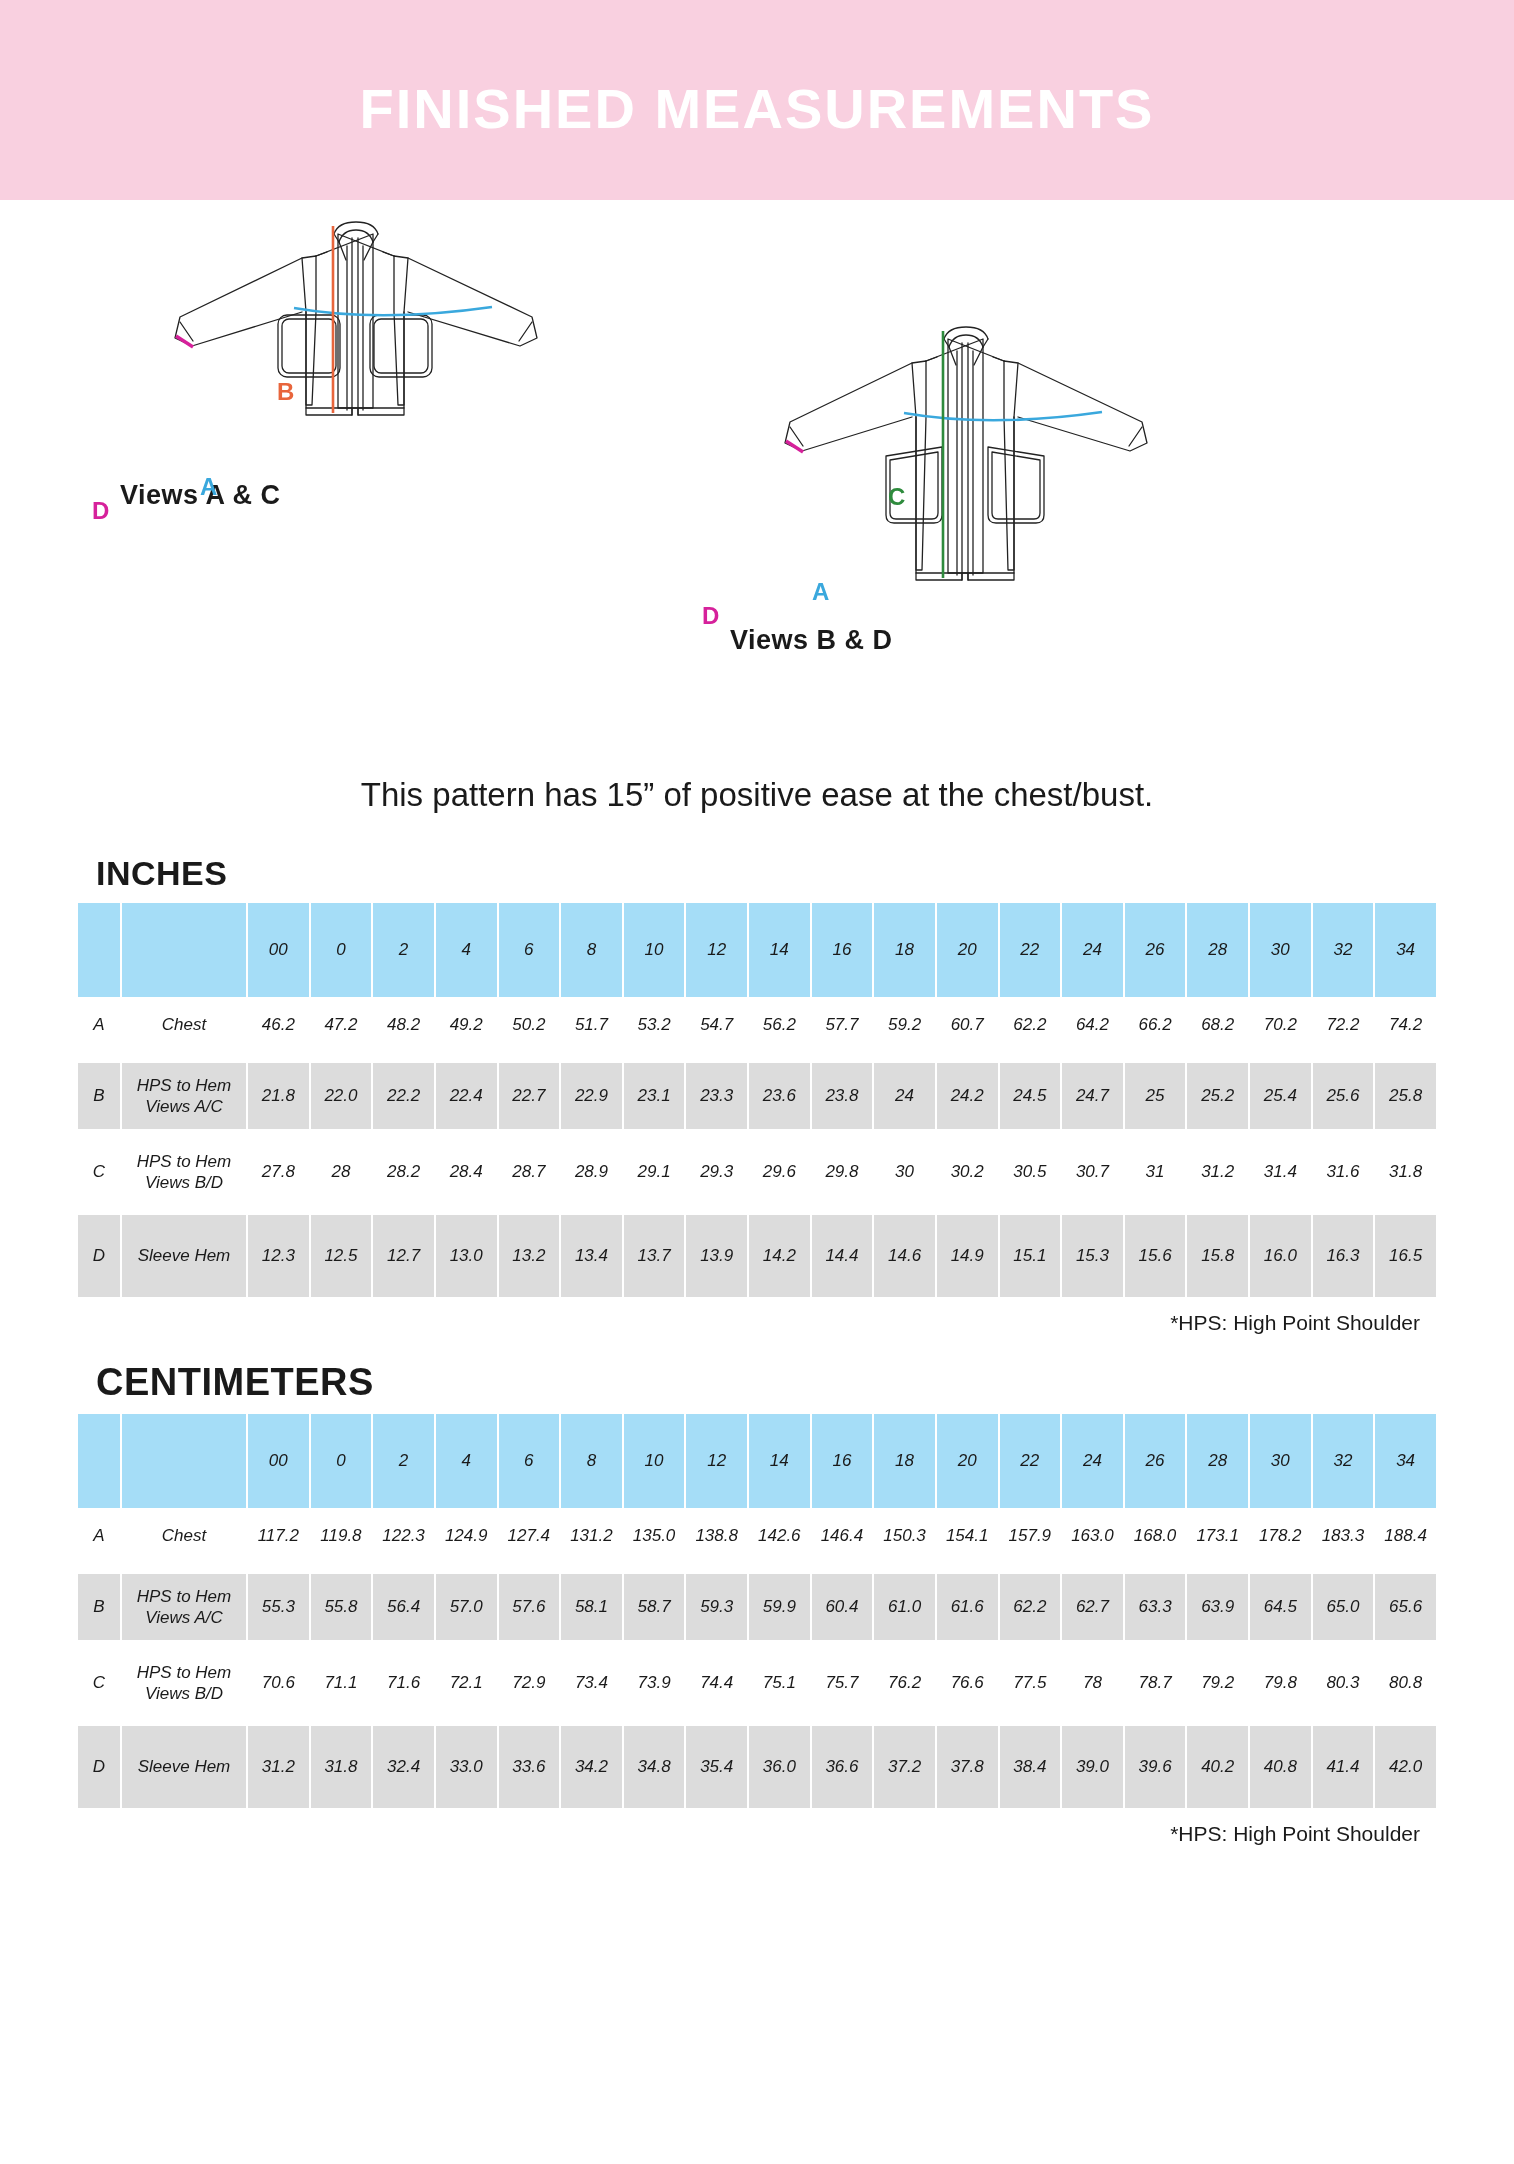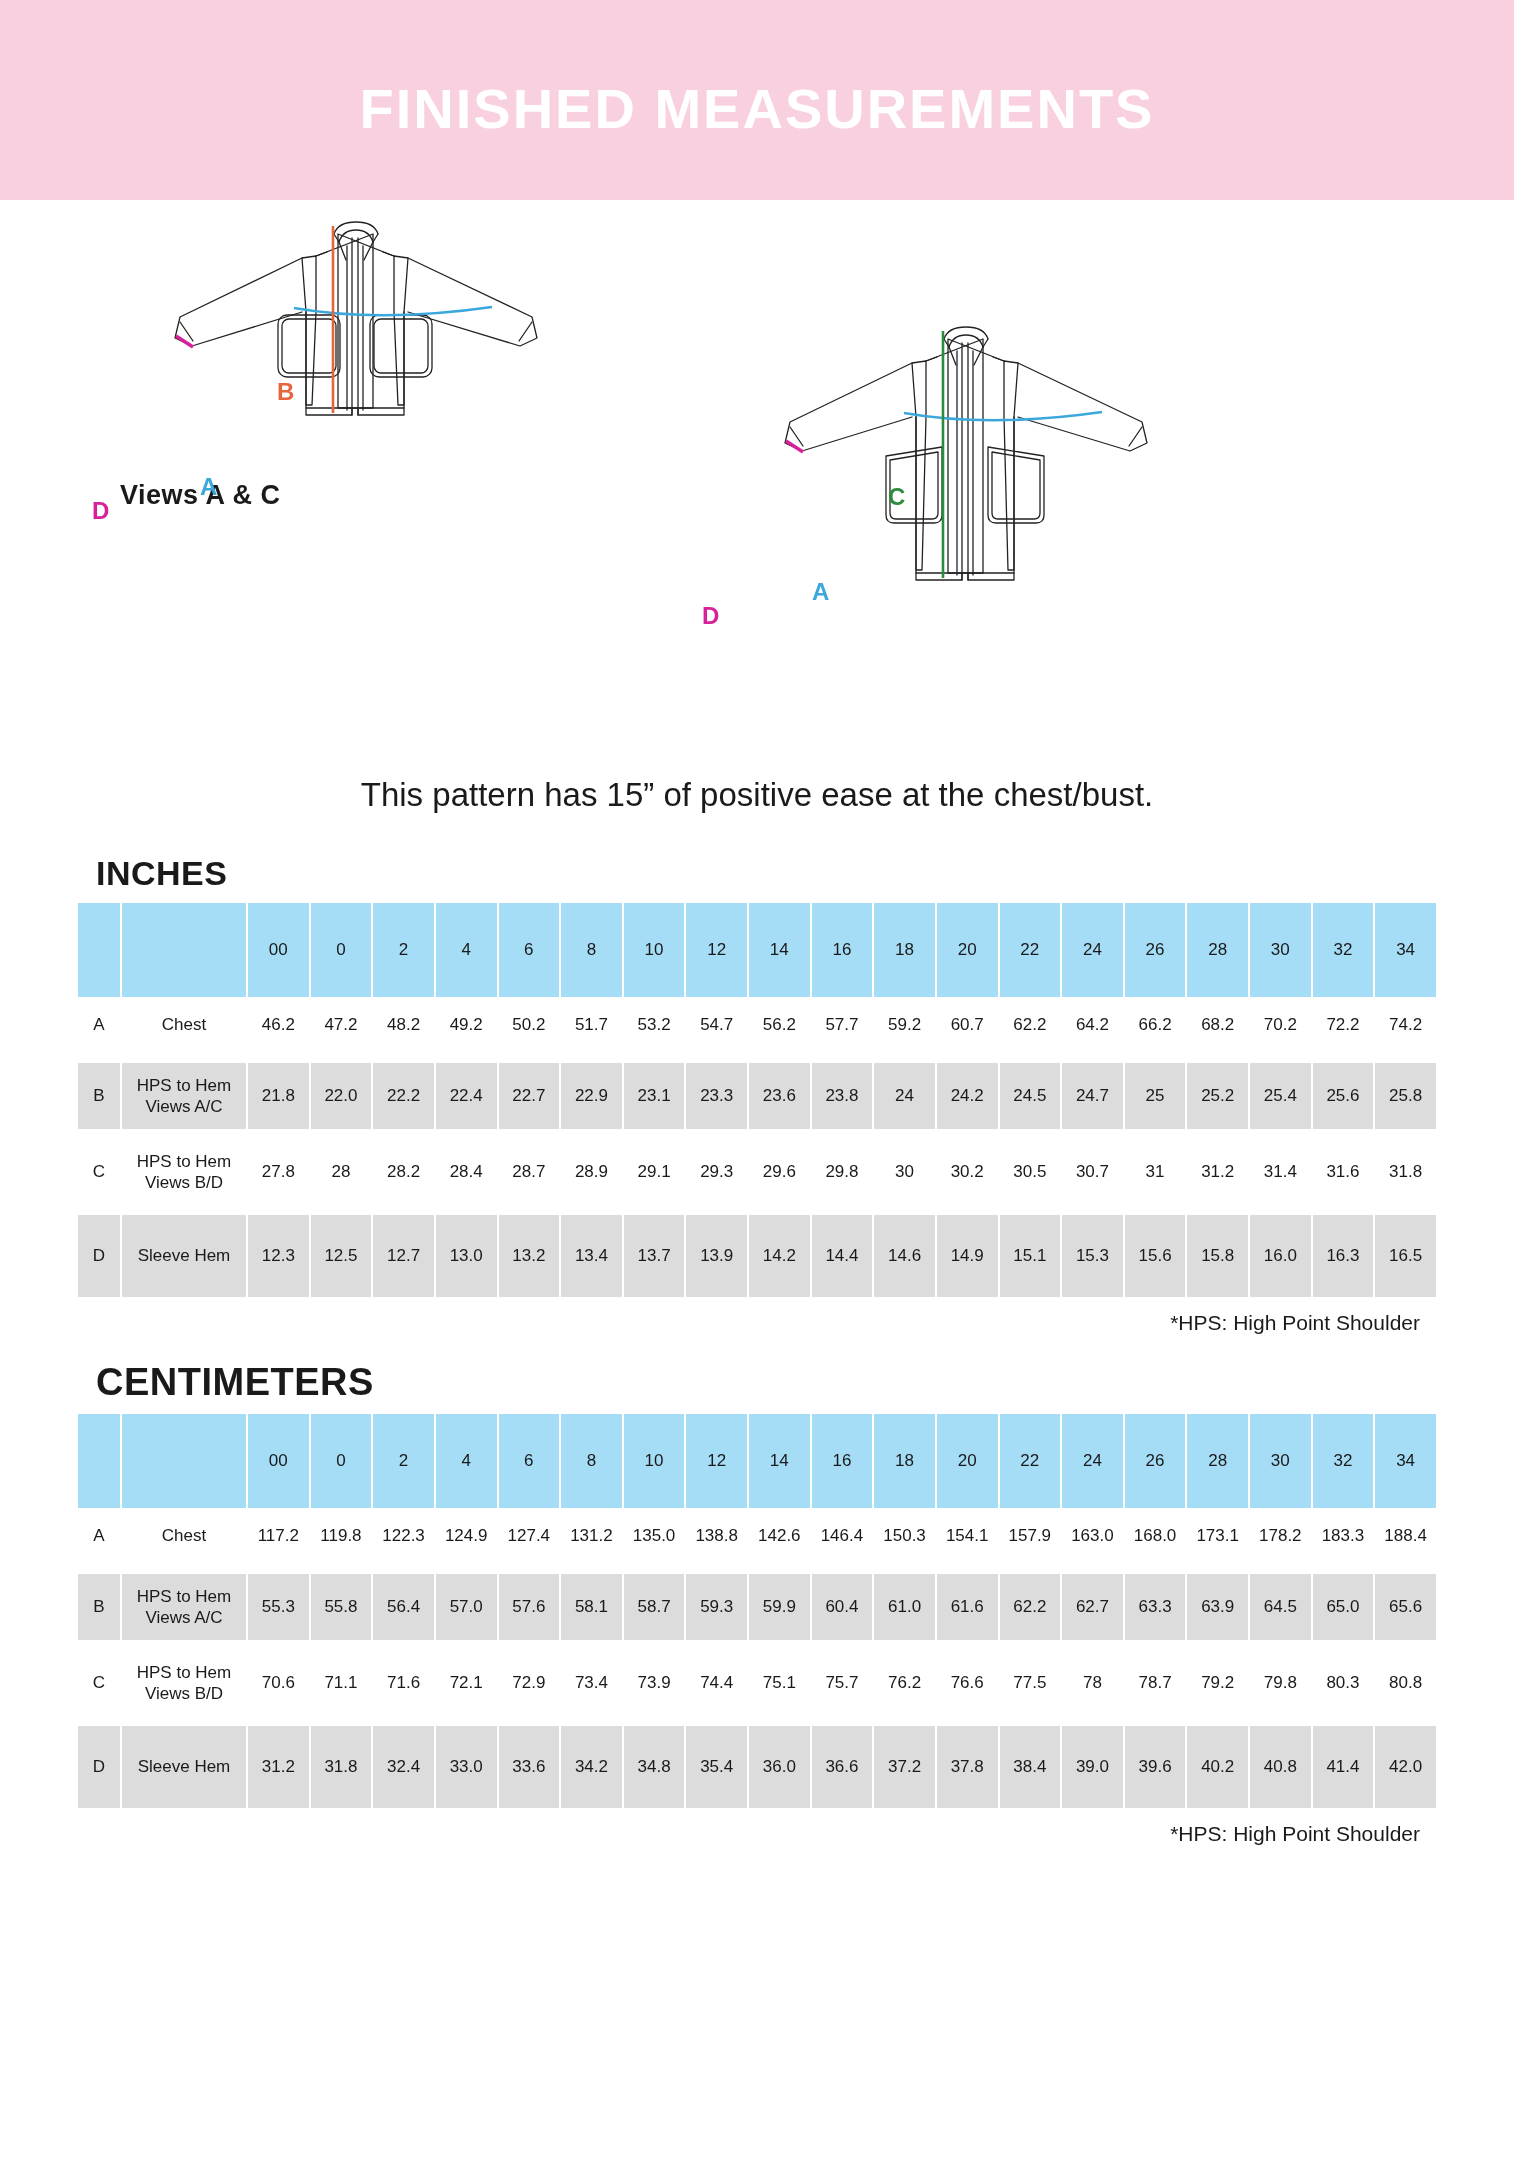--- a/index.html
+++ b/index.html
@@ -77,20 +77,21 @@
 
   
   .table-wrap {
     padding: 0 76px 0 76px;
   }
   table.meas {
     width: 100%;
     border-collapse: separate;
     border-spacing: 2px 0;
     table-layout: fixed;
+    font-style: italic;
   }
   table.meas col.c-letter { width: 42px; }
   table.meas col.c-label  { width: 124px; }
 
   table.meas th, table.meas td {
     font-size: 17px;
     text-align: center;
     vertical-align: middle;
     font-weight: 400;
     color: #1a1a1a;
@@ -255,20 +256,21 @@
         <path d="M314 131 L258 122 L258 190 Q258 198 266 198 L306 198 Q314 198 314 190 Z"></path>
         <path d="M310 135 L262 127 L262 188 Q262 194 268 194 L304 194 Q310 194 310 188 Z"></path>
       </g>
 
       <path d="M174 88 Q260 103 372 87" fill="none" stroke="#3aa8dd" stroke-width="2.6"></path>
 
       <line x1="213" y1="6" x2="213" y2="253" stroke="#2e8b3d" stroke-width="2.6"></line>
 
       <line x1="56" y1="116" x2="73" y2="127" stroke="#d6219b" stroke-width="3.4"></line>
     </svg>
+    <div class="fig-caption">Views B &amp; D</div>
   </div>
 
   <div style="position:absolute;left:888px;top:283px;font-size:24px;font-weight:700;color:#2e8b3d;">C</div>
   <div style="position:absolute;left:812px;top:378px;font-size:24px;font-weight:700;color:#3aa8dd;">A</div>
   <div style="position:absolute;left:702px;top:402px;font-size:24px;font-weight:700;color:#d6219b;">D</div>
 </div>
 
 <div class="ease-note">This pattern has 15” of positive ease at the chest/bust.</div>
 
 <div class="gap-lg"></div>

